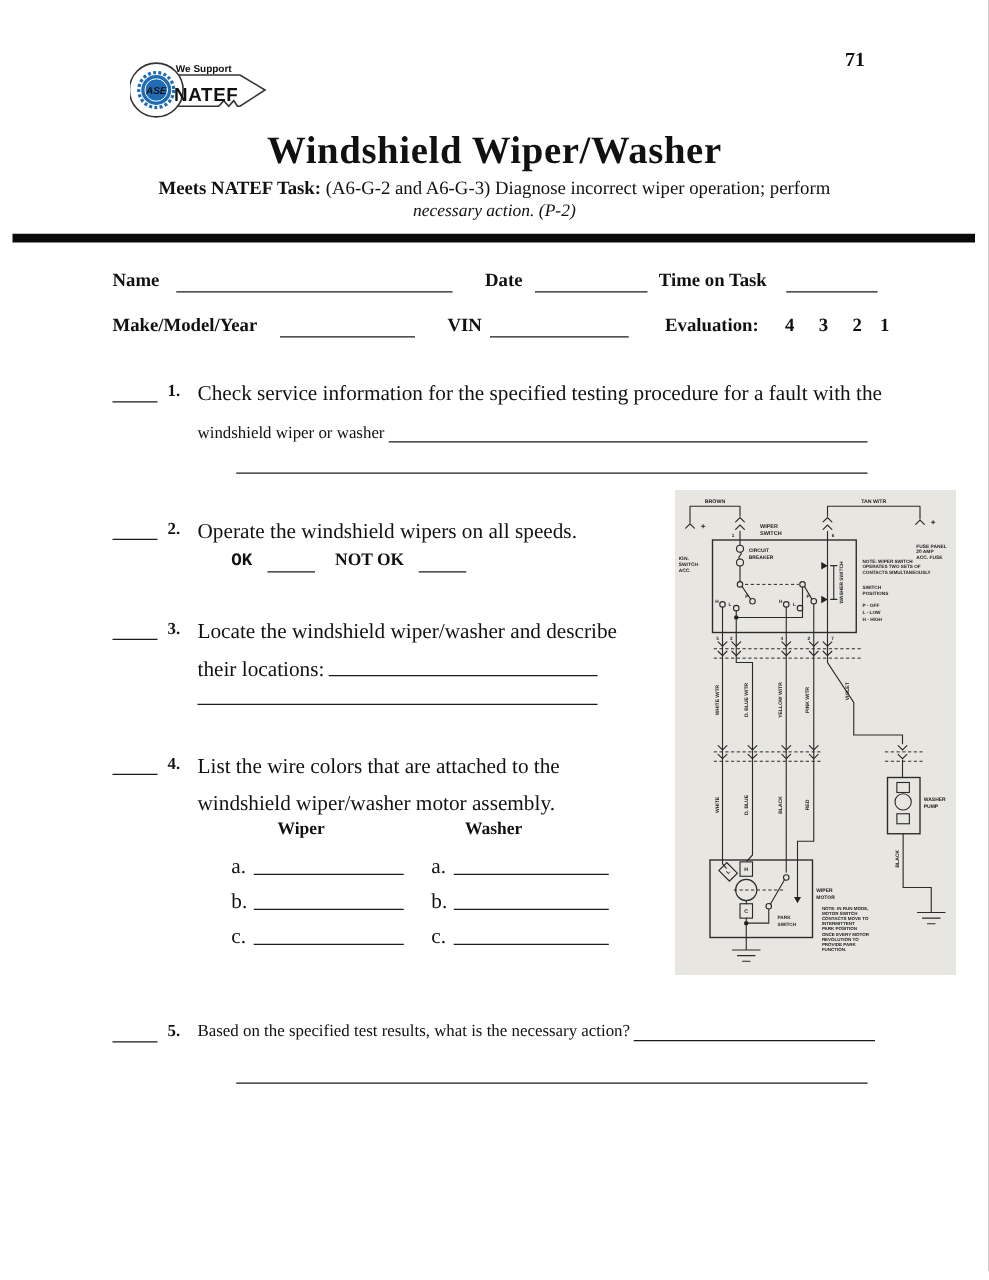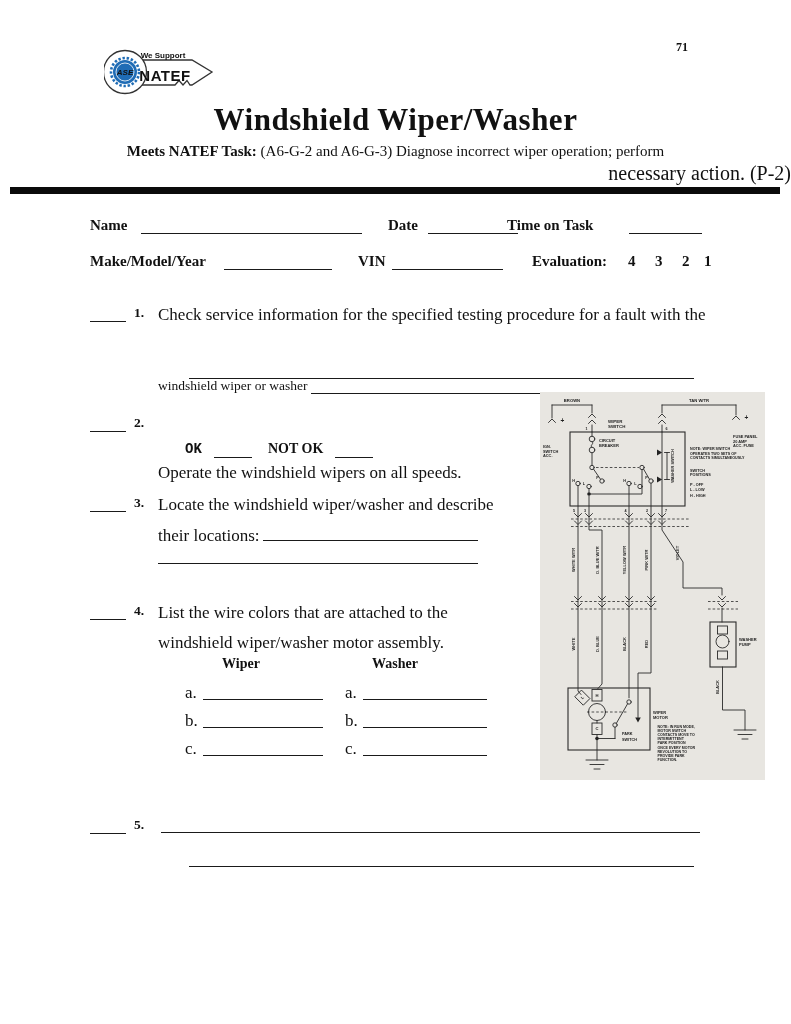--- a/index.html
+++ b/index.html
@@ -1,23 +1,23 @@
 <!DOCTYPE html>
 <html><head>
 <meta charset="utf-8">
 <style>
   html,body { margin:0; padding:0; background:#888; }
   .page { position:relative; width:791px; height:1024px; margin:0 auto; background:#ffffff;
           font-family:"Liberation Serif", serif; color:#111; overflow:hidden; }
   .abs  { position:absolute; }
-  .pagenum { position:absolute; left:676px; top:40px; font-size:12px; font-weight:bold; }
+  .pagenum { position:absolute; left:676px; top:40px; font-size:16px; font-weight:bold; }
   .title { position:absolute; top:102px; left:0; width:100%; text-align:center;
            font-size:31px; font-weight:bold; letter-spacing:0.5px; }
   .sub1 { position:absolute; top:143px; left:0; width:100%; text-align:center; font-size:15px; white-space:nowrap; }
-  .sub2 { position:absolute; top:162px; left:0; width:100%; text-align:right; font-size:20px; }
+  .sub2 { position:absolute; top:162px; left:0; width:100%; text-align:center; font-size:14px;font-style:italic; }
   .b { font-weight:bold; }
   .rule { position:absolute; top:187px; left:10px; width:770px; height:7px; background:#0a0a0a; }
   .lbl  { position:absolute; font-size:15px; font-weight:bold; white-space:nowrap; }
   .blank{ position:absolute; border-bottom:1.5px solid #1a1a1a; height:16px; }
   .itxt { position:absolute; font-size:17px; white-space:nowrap; }
   .inum { position:absolute; font-size:13.5px; font-weight:bold; }
   .grade{ position:absolute; font-size:15px; font-weight:bold; }
   .okl  { position:absolute; font-size:14px; font-weight:bold; }
   .colh { position:absolute; font-size:14px; font-weight:bold; }
   .flexline { position:absolute; display:flex; align-items:flex-start; font-size:13.5px; white-space:nowrap; }
@@ -52,45 +52,45 @@
   <div class="title">Windshield Wiper/Washer</div>
   <div class="sub1"><span class="b">Meets NATEF Task:</span>&nbsp;<span>(A6-G-2 and A6-G-3)  Diagnose incorrect wiper operation; perform</span></div>
   <div class="sub2">necessary action.  (P-2)</div>
 
   <div class="rule"></div>
 
   <span class="lbl" style="left:90px; top:217px;">Name</span>
   <span class="blank" style="left:141px; top:217px; width:221px;"></span>
   <span class="lbl" style="left:388px; top:217px;">Date</span>
   <span class="blank" style="left:428px; top:217px; width:90px;"></span>
-  <span class="lbl" style="left:507px; top:217px;text-align:right;">Time on Task</span>
+  <span class="lbl" style="left:527px; top:217px;text-align:right;">Time on Task</span>
   <span class="blank" style="left:629px; top:217px; width:73px;"></span>
 
   <span class="lbl" style="left:90px; top:253px;">Make/Model/Year</span>
   <span class="blank" style="left:224px; top:253px; width:108px;"></span>
   <span class="lbl" style="left:358px; top:253px;">VIN</span>
   <span class="blank" style="left:392px; top:253px; width:111px;"></span>
   <span class="lbl" style="left:532px; top:253px;">Evaluation:</span>
   <span class="grade" style="left:628px; top:253px;">4</span>
   <span class="grade" style="left:655px; top:253px;">3</span>
   <span class="grade" style="left:682px; top:253px;">2</span>
   <span class="grade" style="left:704px; top:253px;">1</span>
 
   <span class="blank" style="left:90px; top:305px; width:36px;"></span>
   <span class="inum" style="left:134px; top:305px;">1.</span>
   <span class="itxt" style="left:158px; top:305px;">Check service information for the specified testing procedure for a fault with the</span>
-  <div class="flexline" style="left:158px; top:338px; width:536px;margin-top:40px;">
+  <div class="flexline" style="left:158px; top:338px; width:536px;">
     <span>windshield wiper or washer</span>
     <span class="fblank"></span>
   </div>
   <span class="blank" style="left:189px; top:362px; width:505px;"></span>
 
   <span class="blank" style="left:90px; top:415px; width:36px;"></span>
   <span class="inum" style="left:134px; top:415px;">2.</span>
-  <span class="itxt" style="left:158px; top:415px;margin-top:48px;">Operate the windshield wipers on all speeds.</span>
+  <span class="itxt" style="left:158px; top:415px;">Operate the windshield wipers on all speeds.</span>
   <span class="okl" style="left:185px; top:441px;font-family:Liberation Mono, monospace;">OK</span>
   <span class="blank" style="left:214px; top:441px; width:38px;"></span>
   <span class="okl" style="left:268px; top:441px;">NOT OK</span>
   <span class="blank" style="left:335px; top:441px; width:38px;"></span>
 
   <span class="blank" style="left:90px; top:495px; width:36px;"></span>
   <span class="inum" style="left:134px; top:495px;">3.</span>
   <span class="itxt" style="left:158px; top:495px;">Locate the windshield wiper/washer and describe</span>
   <span class="itxt" style="left:158px; top:526px;">their locations:</span>
   <span class="blank" style="left:263px; top:524px; width:215px;"></span>
@@ -114,20 +114,21 @@
   <span class="blank" style="left:363px; top:711px; width:124px;"></span>
 
   <span class="itxt" style="left:185px; top:739px;">c.</span>
   <span class="blank" style="left:203px; top:739px; width:120px;"></span>
   <span class="itxt" style="left:345px; top:739px;">c.</span>
   <span class="blank" style="left:363px; top:739px; width:124px;"></span>
 
   <span class="blank" style="left:90px; top:817px; width:36px;"></span>
   <span class="inum" style="left:134px; top:817px;">5.</span>
   <div class="flexline" style="left:158px; top:817px; width:542px;">
+    <span>Based on the specified test results, what is the necessary action?</span>
     <span class="fblank"></span>
   </div>
   <span class="blank" style="left:189px; top:850px; width:505px;"></span>
 
   <svg class="diagram" width="225" height="388" viewBox="0 0 225 388">
     <rect x="0" y="0" width="225" height="388" fill="#e8e6e1"></rect>
 
     <g>
       <rect class="dwire2" x="30" y="40" width="115" height="74"></rect>
       <rect class="dwire2" x="28" y="296" width="82" height="62"></rect>

